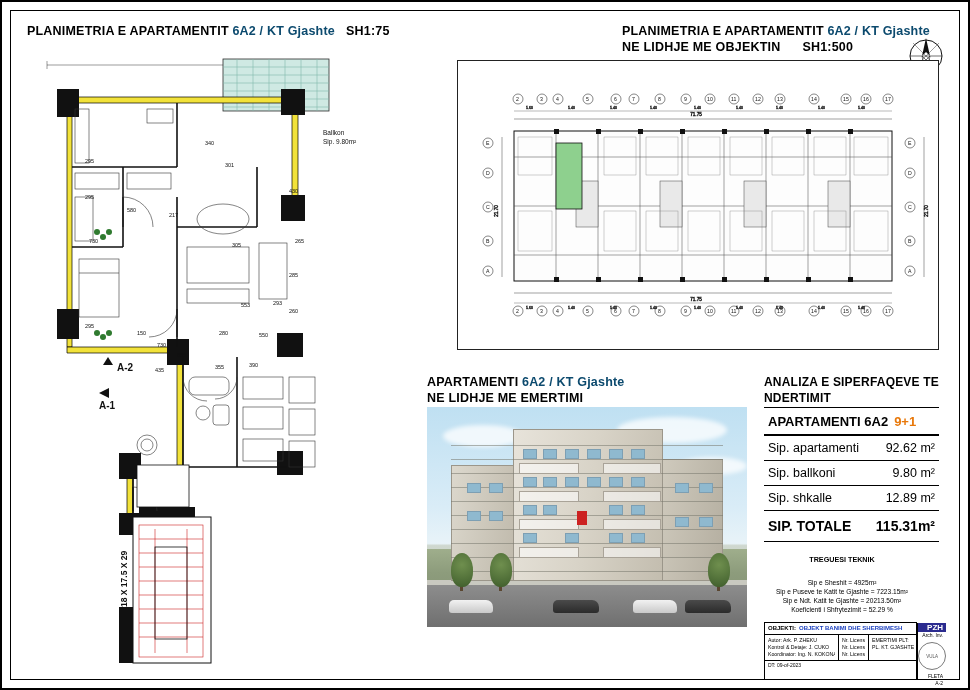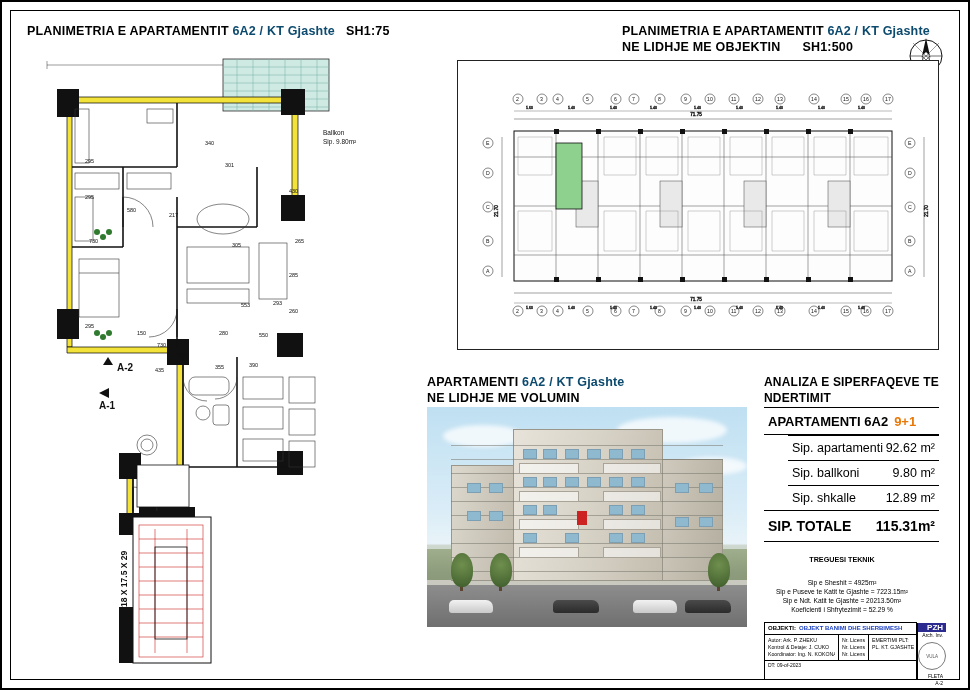--- a/index.html
+++ b/index.html
@@ -96,21 +96,20 @@
   .analysis{
     position:absolute;left:762px;top:405px;width:175px;
     font-size:12.5px;
   }
   .an-row{
     border-top:1px solid #000;
     height:25px;
     display:flex;align-items:center;justify-content:space-between;
     padding:0 4px;
     box-sizing:border-box;
-    margin-left:24px;
   }
   .an-head{
     border-top:1px solid #000;border-bottom:1px solid #000;
     height:26px;display:flex;align-items:center;gap:6px;padding:0 4px;
     font-weight:bold;font-size:13px;
   }
   .an-head .plus{color:#e8780a;font-weight:bold;}
   .an-row .val{font-size:12.5px;}
   .an-total{
     border-top:1px solid #000;border-bottom:1px solid #000;
@@ -171,21 +170,21 @@
   <div class="title t2">
     <span>PLANIMETRIA E APARTAMENTIT </span><span class="accent">6A2 / KT Gjashte</span>
   </div>
   <div class="title t2b">
     <span>NE LIDHJE ME OBJEKTIN</span>&nbsp;&nbsp;&nbsp;&nbsp;&nbsp;&nbsp;<span>SH1:500</span>
   </div>
 
   <div class="title t3">
     <span>APARTAMENTI </span><span class="accent">6A2 / KT Gjashte</span>
   </div>
-  <div class="title t3b">NE LIDHJE ME VOLUMIN</div>
+  <div class="title t3b">NE LIDHJE ME EMERTIMI</div>
 
   <div class="title t4">ANALIZA E SIPERFAQEVE TE</div>
   <div class="title t4b">NDERTIMIT</div>
 
   <div class="plan">
     <svg width="380" height="620" viewBox="0 0 380 620" xmlns="http://www.w3.org/2000/svg">
 
       <g stroke="#000" stroke-width="0.4" fill="none">
         <line x1="20" y1="18" x2="300" y2="18"></line>
         <line x1="20" y1="14" x2="20" y2="22"></line>

